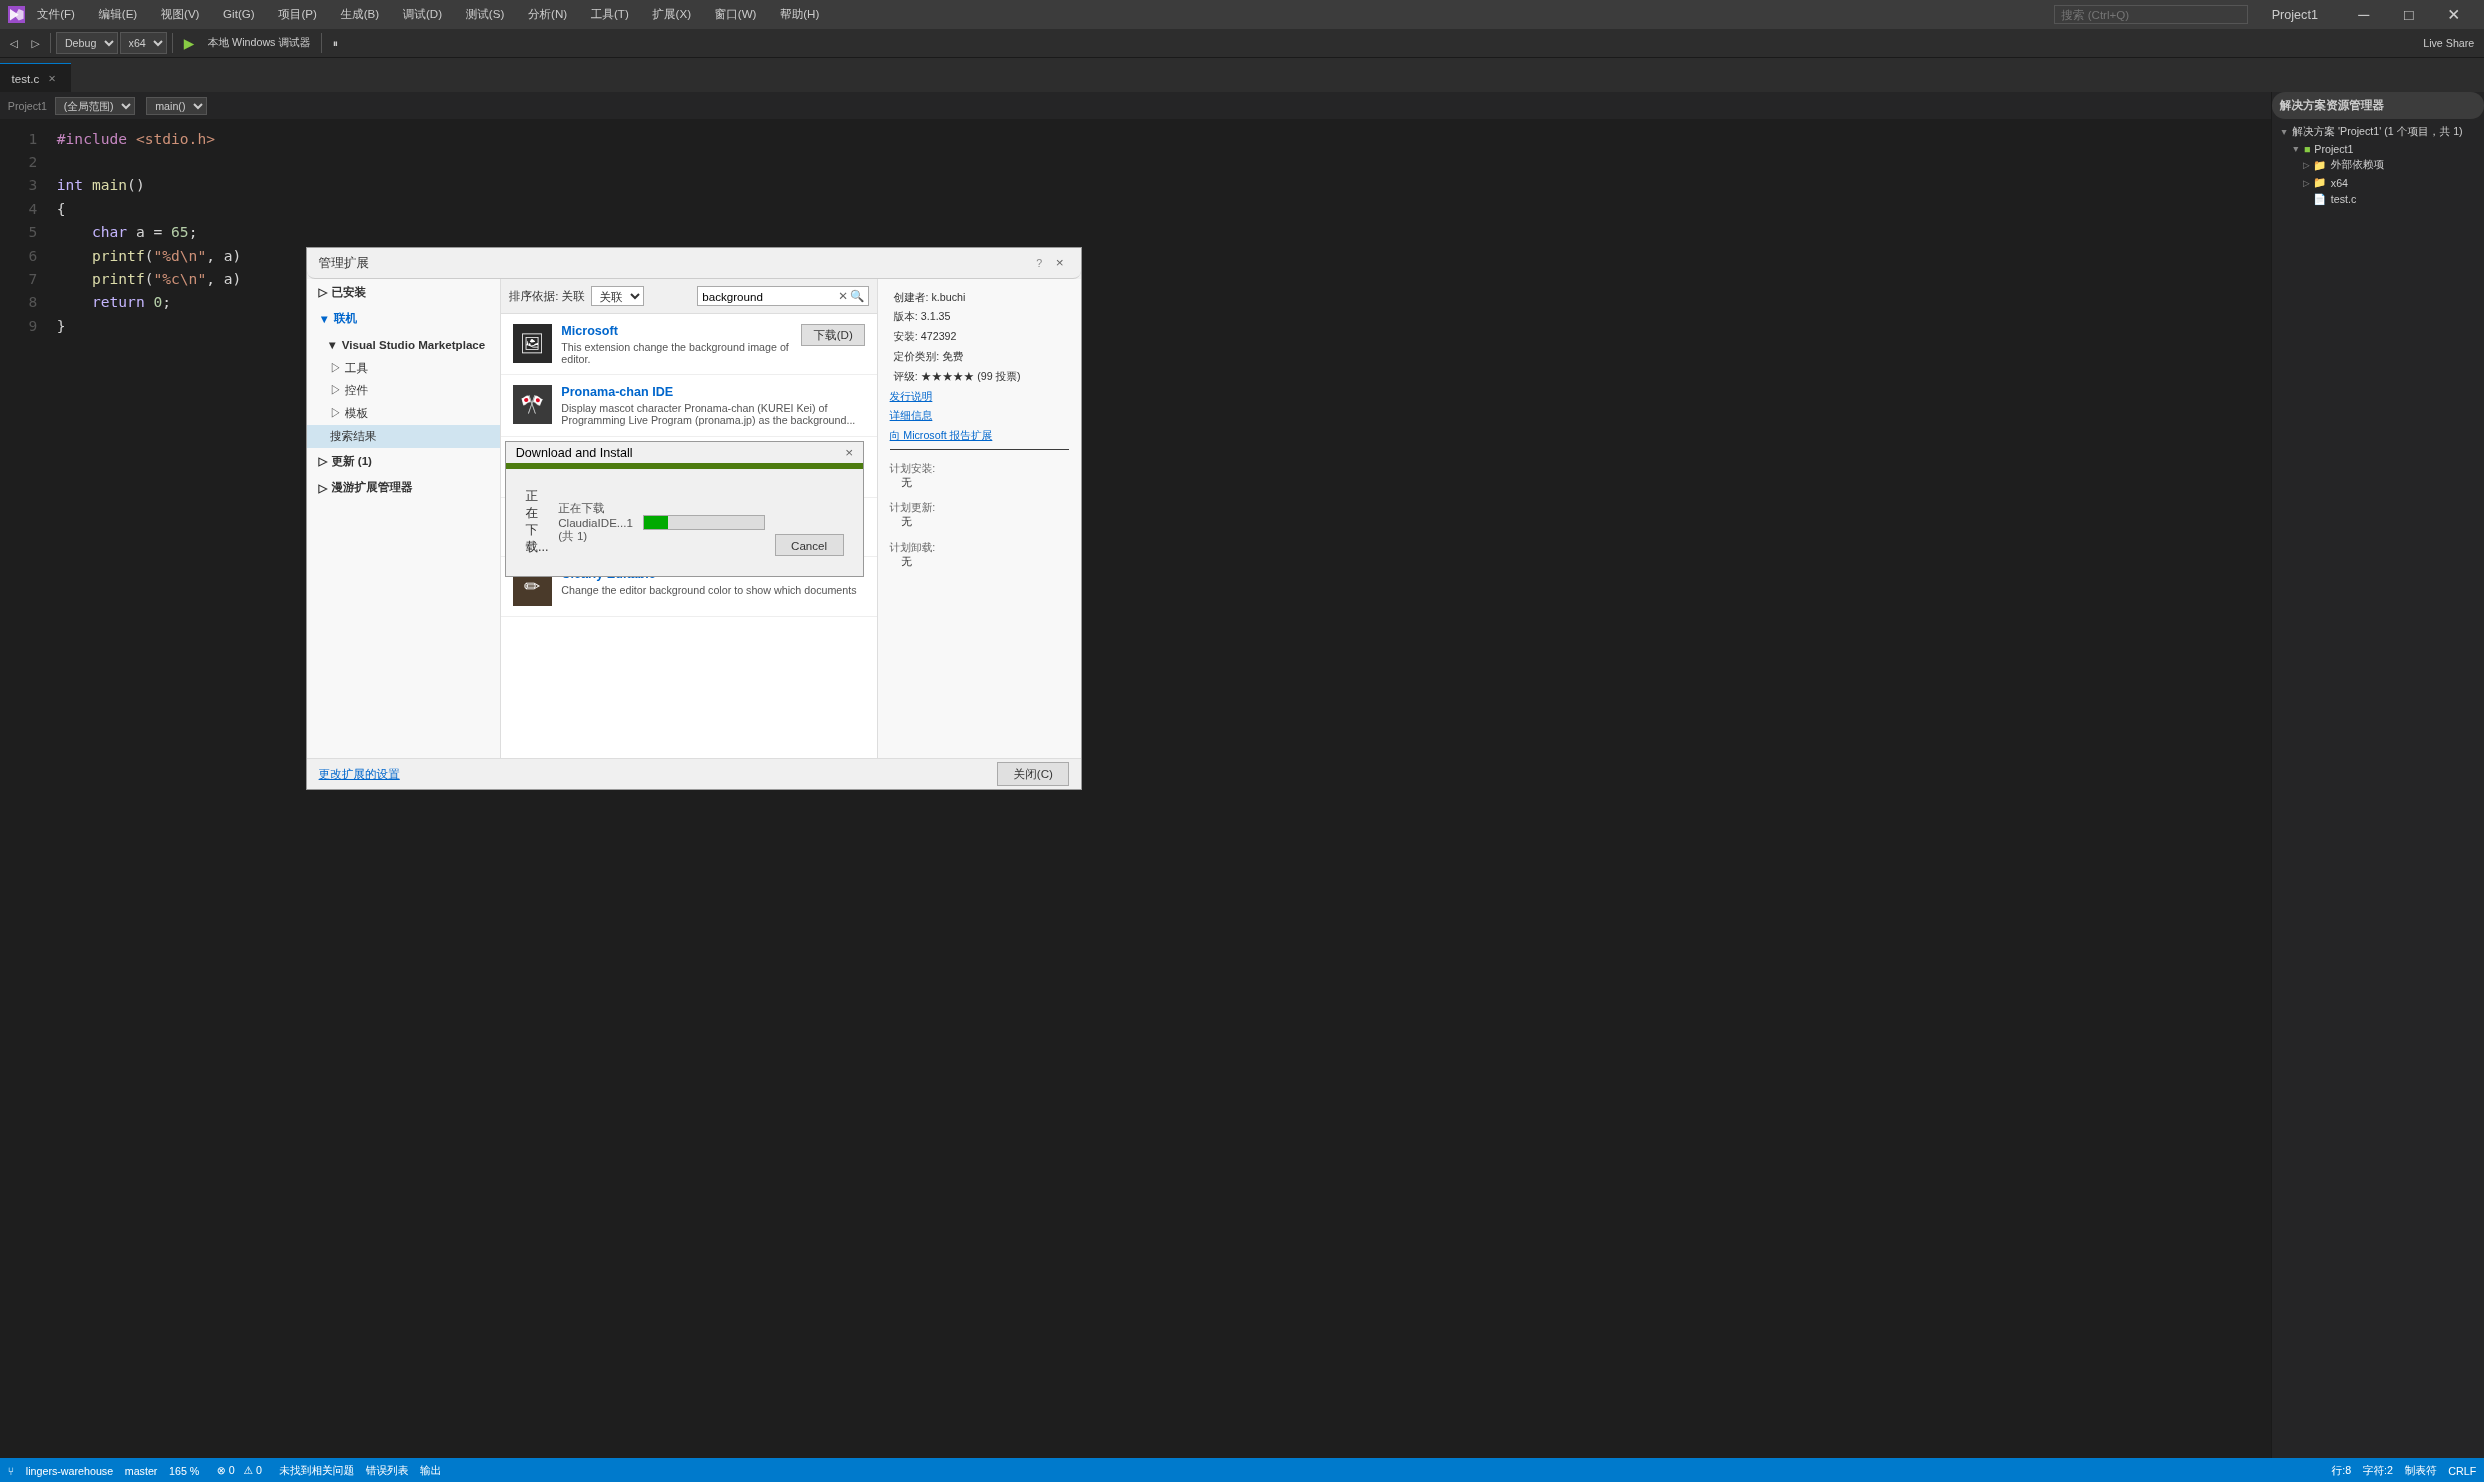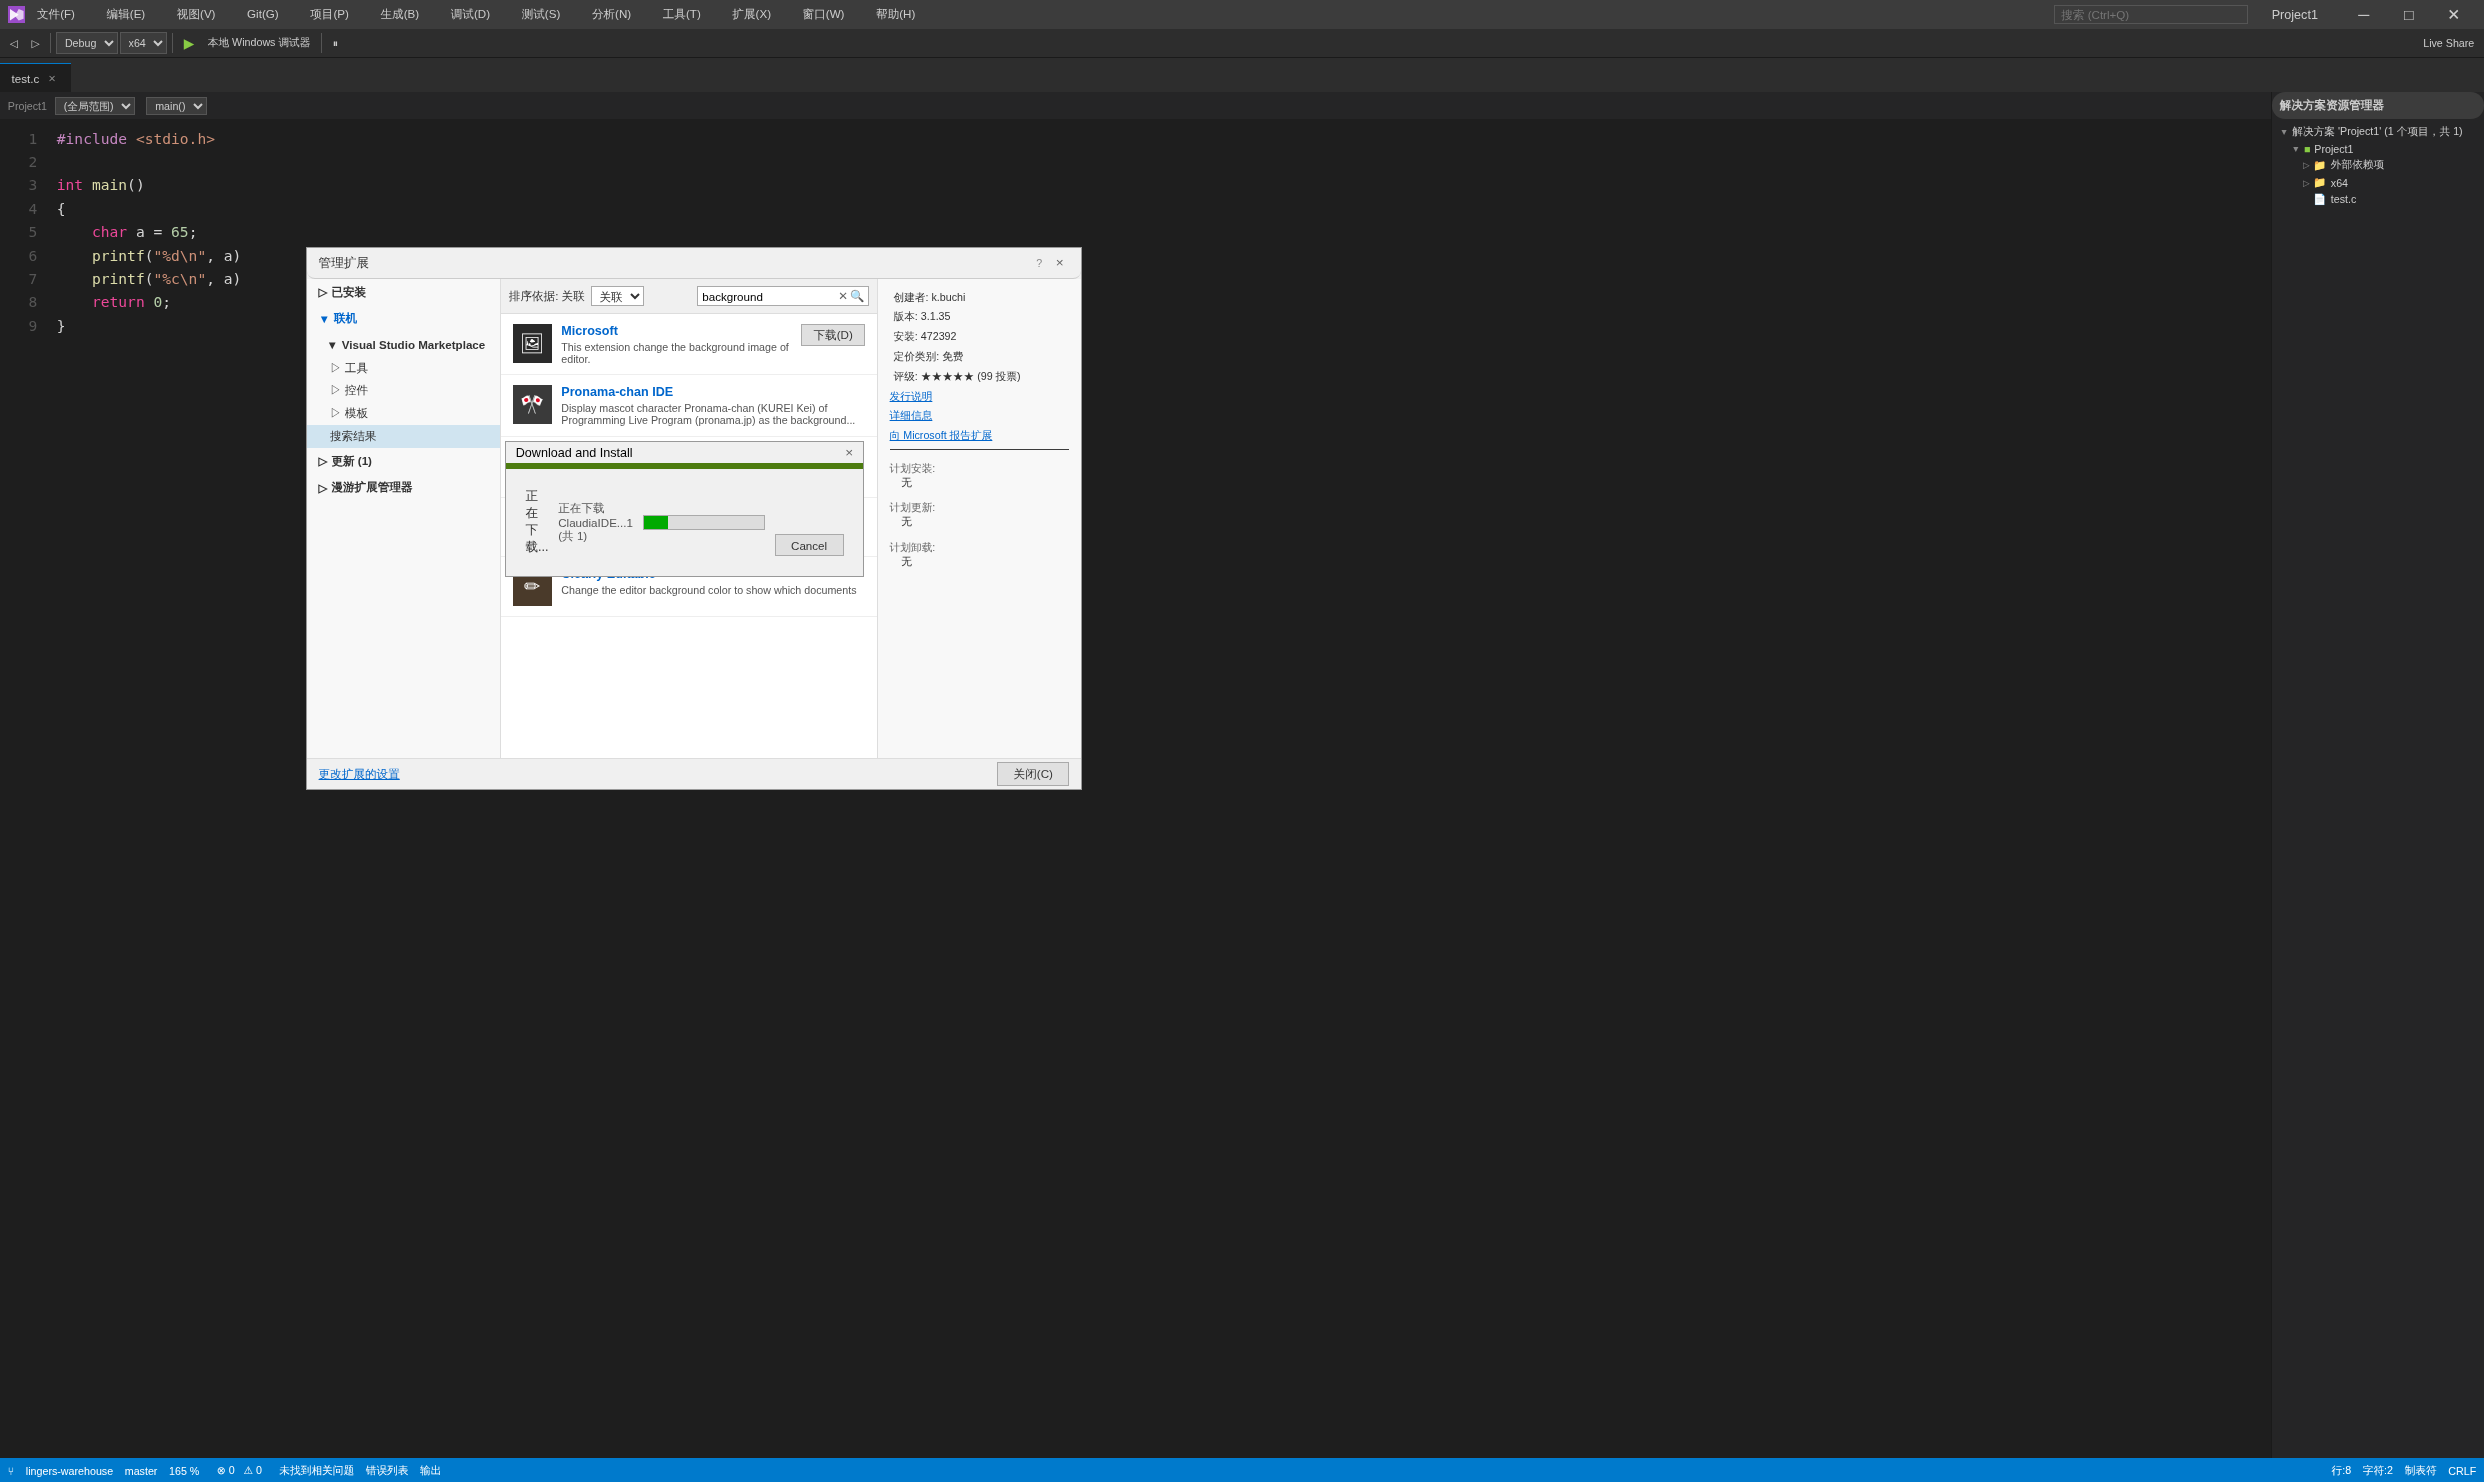--- a/index.html
+++ b/index.html
@@ -23,21 +23,21 @@
       gap: 3.9px;
     }
     .title-bar-logo {
       width: 17.5px;
       height: 17.5px;
       background: #9b4dca;
       display: flex; align-items: center; justify-content: center;
       color: white; font-size: 10.7px; font-weight: bold;
     }
     .menu-bar {
-      display: flex; gap: 16px;
+      display: flex; gap: 8px;
     }
     .menu-item {
       padding: 3.9px 7.8px;
       font-size: 11.6px;
       color: #cccccc;
       cursor: pointer;
     }
     .toolbar-spacer { flex: 1; }
     .search-box {
       background: #3c3c3c;
@@ -157,21 +157,21 @@
       text-align: right;
       padding-right: 11.6px;
       color: #555;
       user-select: none;
     }
     .code-lines {
       flex: 1;
       color: #d4d4d4;
     }
     .code-line { padding: 0 7.8px; white-space: pre; }
-    .kw { color: #ec4899; }
+    .kw { color: #c4b5fd; }
     .str { color: #ce9178; }
     .fn { color: #dcdcaa; }
     .num { color: #b5cea8; }
     .inc { color: #c586c0; }
 
     
     .right-panel {
       width: 213px;
       background: #252526;
       border-left: 1px solid #1a1a1a;

